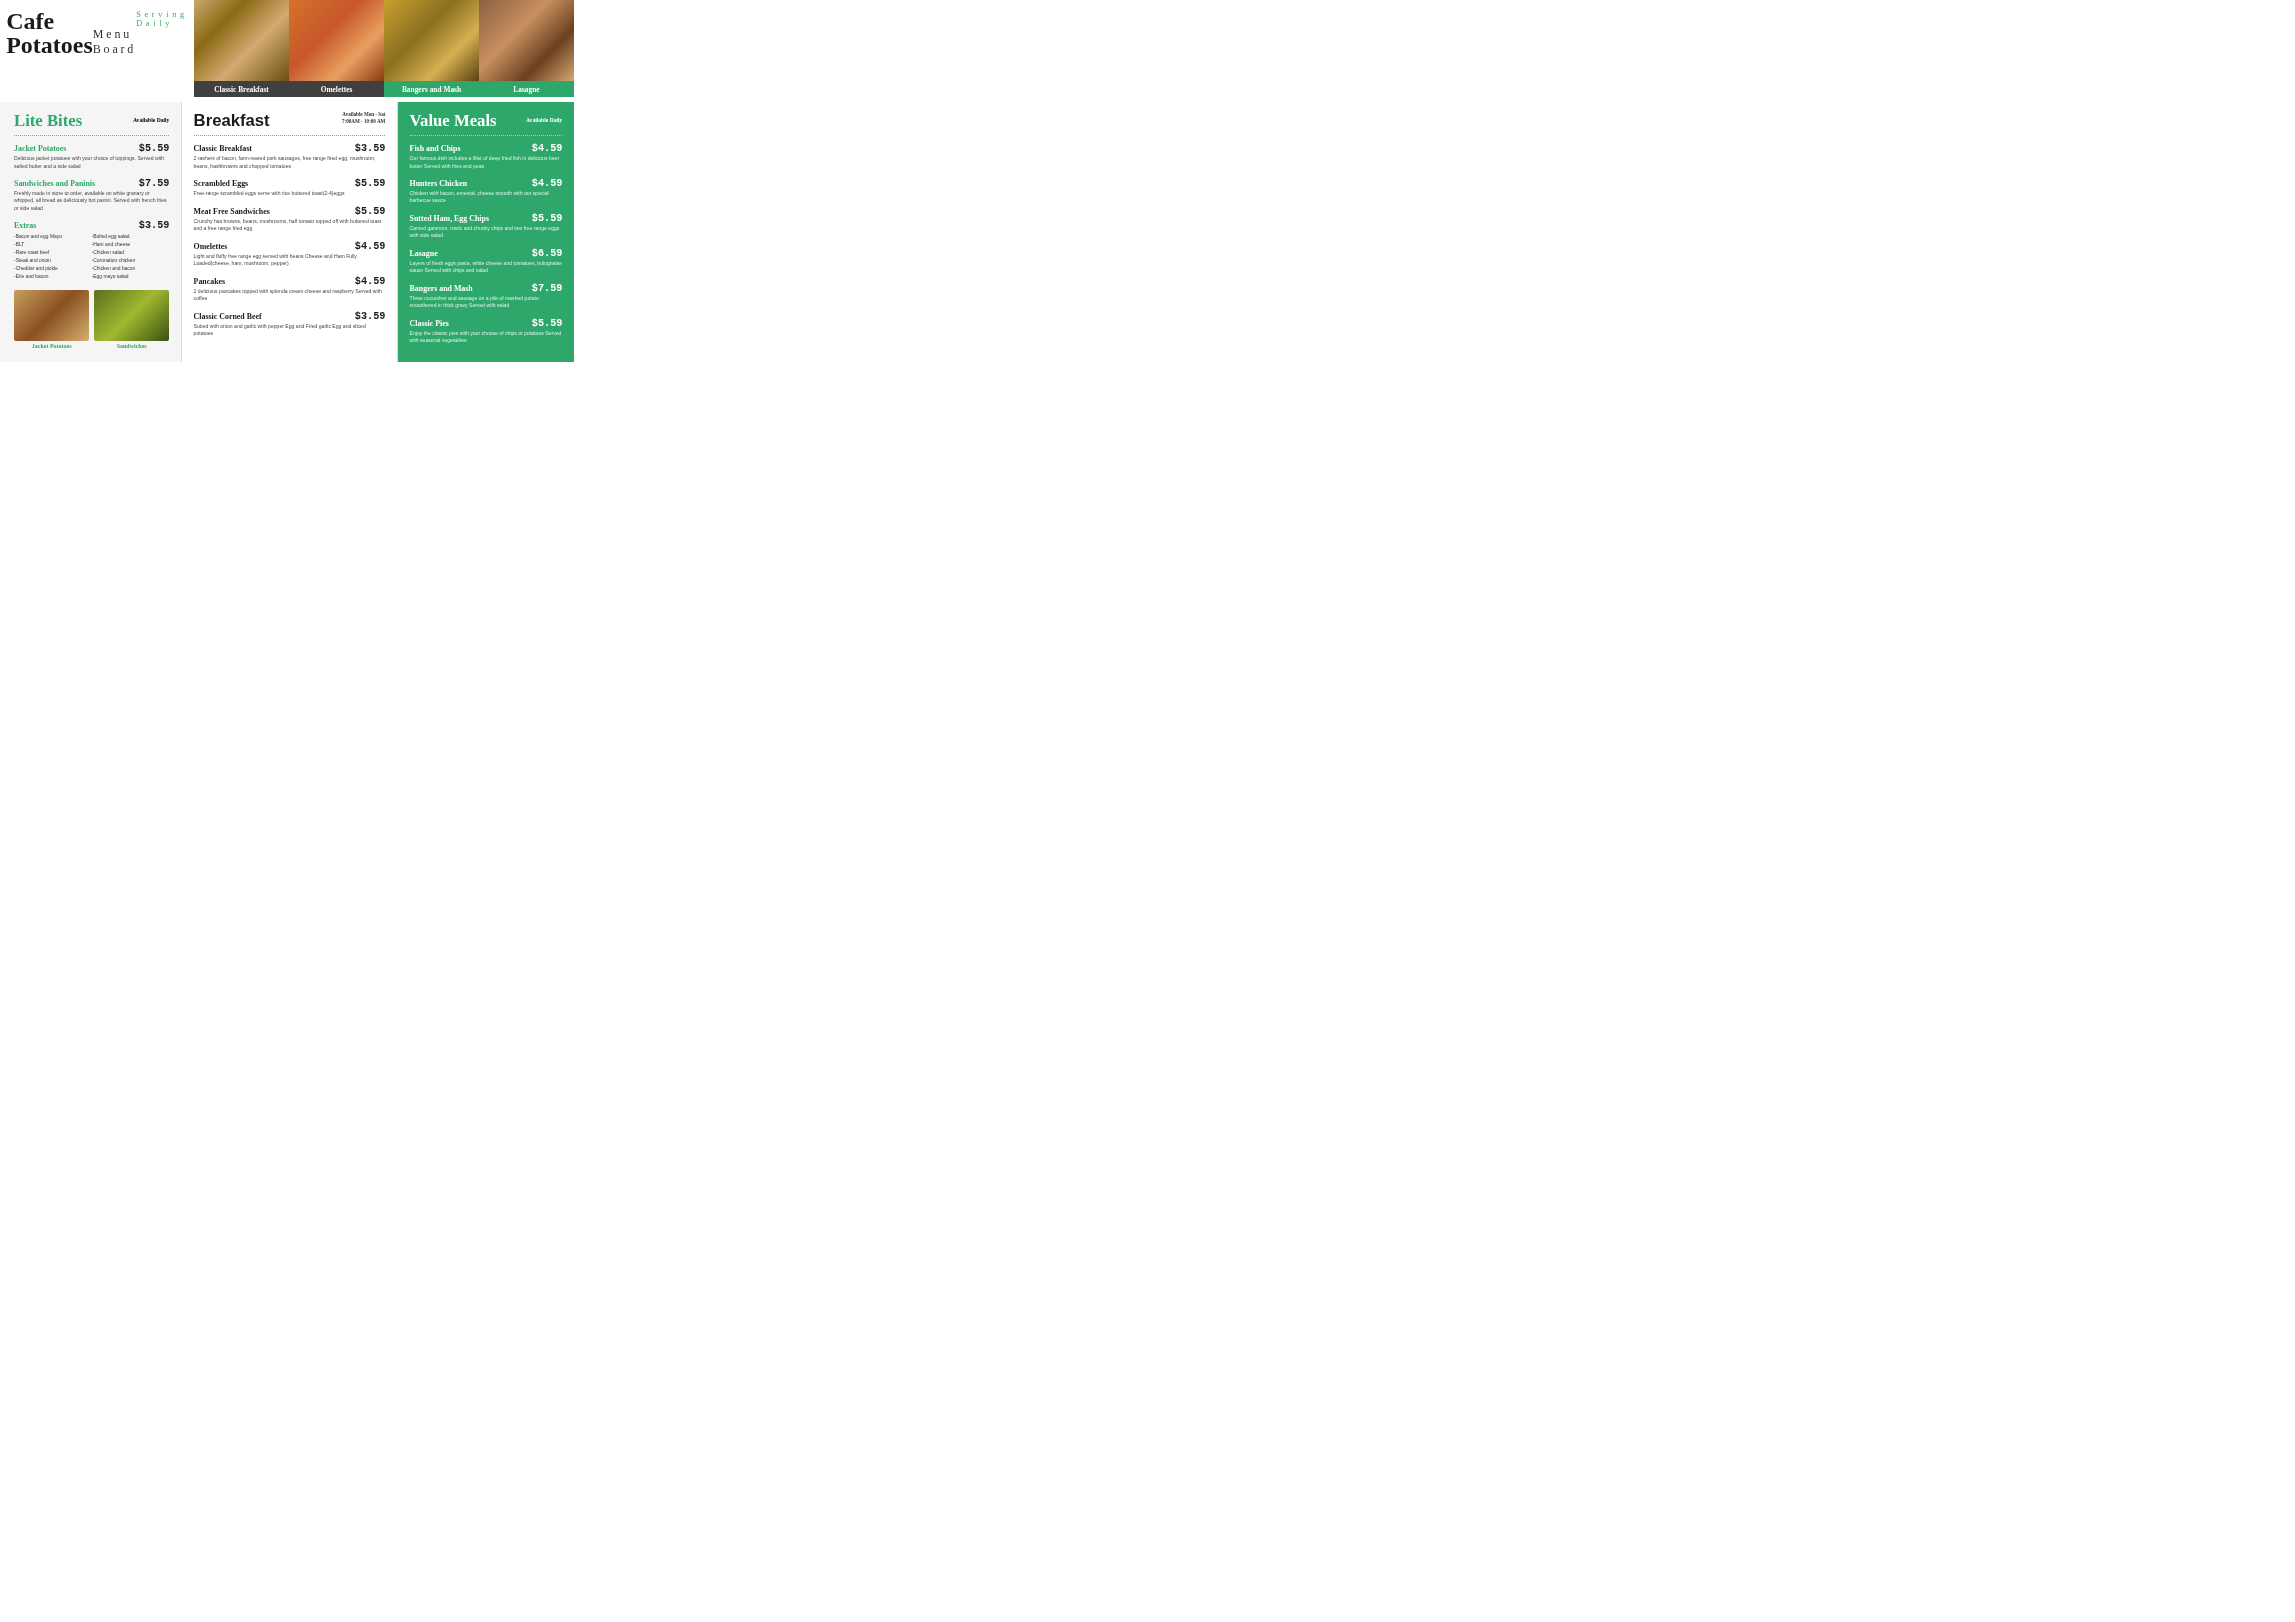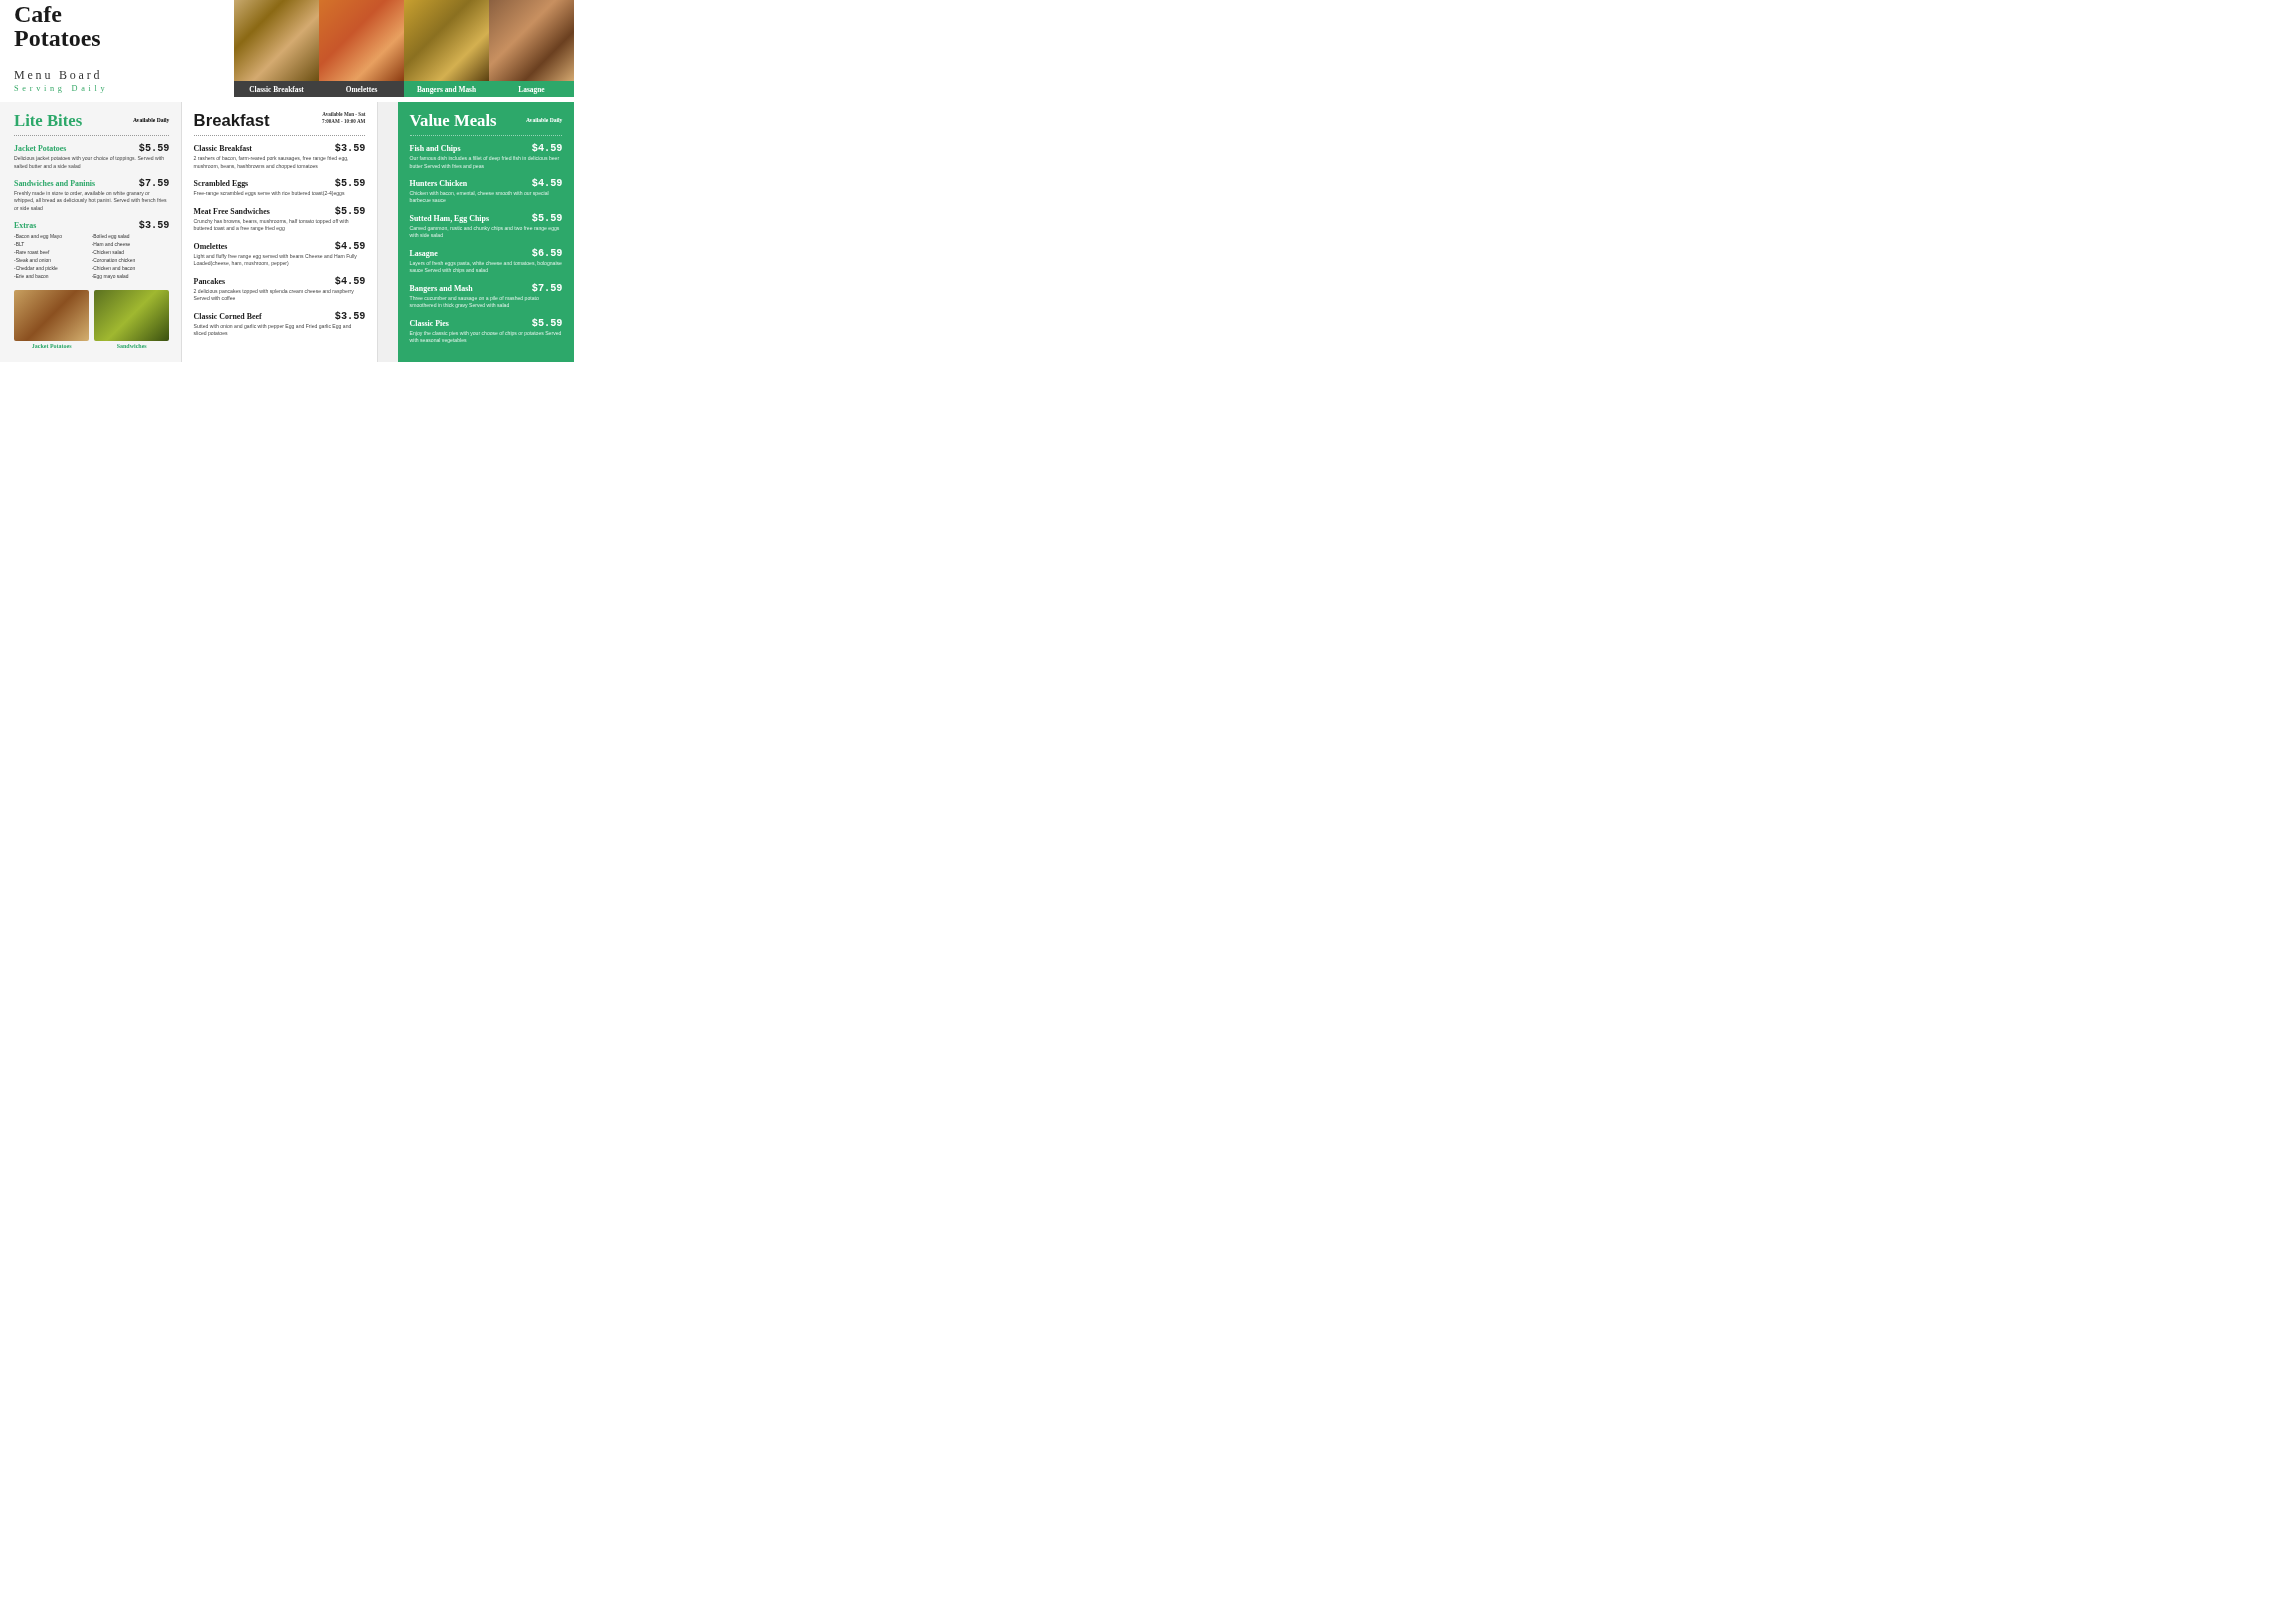--- a/index.html
+++ b/index.html
@@ -12,26 +12,26 @@
       overflow-x: hidden;
     }
 
     
     .top-header {
       display: flex;
       height: 102px;
     }
 
     .logo-section {
-      width: 234px;
+      width: 194px;
       background: #fff;
       padding: 9.3px 14px;
       display: flex;
-      flex-direction: column;
-      justify-content: flex-end;
+      flex-direction: row;
+      justify-content: center;
     }
 
     .logo-section .cafe-title {
       font-size: 24px;
       font-weight: bold;
       color: #1a1a1a;
       line-height: 1.0;
       font-family: 'Georgia', serif;
     }
 
@@ -113,21 +113,20 @@
       padding: 9.3px 11.6px;
       border-right: 0.5px solid #ddd;
     }
 
     
     .col-value {
       width: 176px;
       background: #2da86a;
       padding: 9.3px 11.6px;
       color: #fff;
-      margin-left: 20px;
     }
 
     .section-header-row {
       display: flex;
       align-items: flex-start;
       justify-content: space-between;
     }
 
     .section-availability-block {
       text-align: right;

